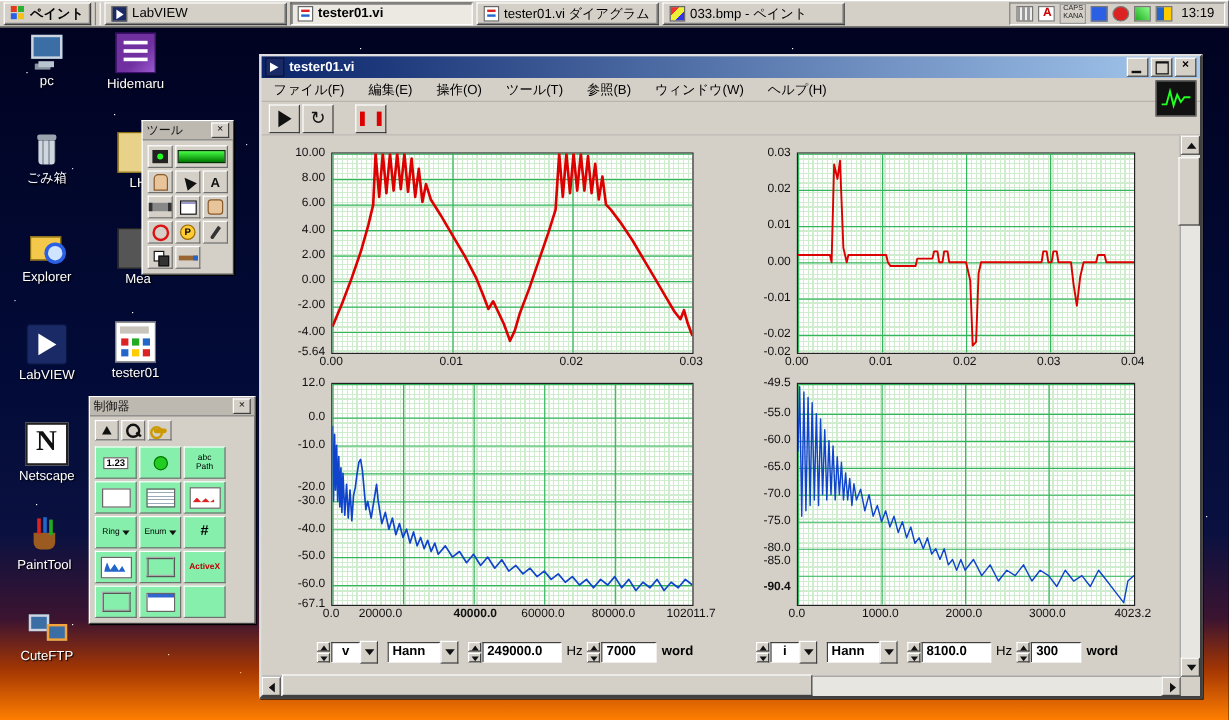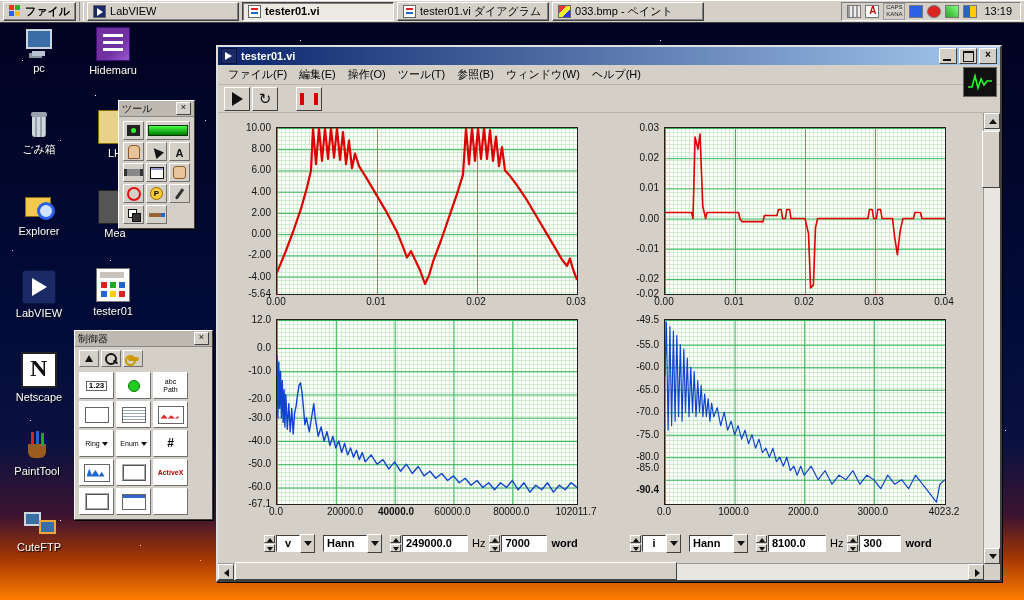--- a/index.html
+++ b/index.html
@@ -102,21 +102,21 @@
   .sh-colors::after{content:"";position:absolute;left:4px;top:4px;width:7px;height:7px;background:#333;border:1px solid #111;}
   .sh-brush{width:12px;height:4px;background:#963;border-right:4px solid #26c;}
   .ctl-head{display:flex;gap:2px;padding:3px 4px 1px;}
   .hbtn{width:18px;height:15px;background:#d4d0c8;border:1px solid;border-color:#fff #707070 #707070 #fff;display:flex;align-items:center;justify-content:center;cursor:pointer;}
   .hb-up{width:0;height:0;border-left:4px solid transparent;border-right:4px solid transparent;border-bottom:7px solid #111;}
   .hb-mag{width:8px;height:8px;border:2px solid #111;border-radius:50%;position:relative;}
   .hb-mag::after{content:"";position:absolute;left:6px;top:6px;width:5px;height:2px;background:#111;transform:rotate(40deg);}
   .hb-key{width:11px;height:4px;background:#c90;border-radius:2px;position:relative;}
   .hb-key::before{content:"";position:absolute;left:-3px;top:-2px;width:7px;height:7px;border:2px solid #c90;border-radius:50%;}
   .ctrls-grid{display:grid;grid-template-columns:repeat(3,35px);grid-auto-rows:27px;gap:2px;padding:4px;}
-  .cc{background:#ffffff;border:1px solid;border-color:#fff #707070 #707070 #fff;display:flex;flex-direction:column;align-items:center;justify-content:center;font-size:7px;line-height:8px;cursor:pointer;overflow:hidden;}
+  .cc{background:#86efac;border:1px solid;border-color:#fff #707070 #707070 #fff;display:flex;flex-direction:column;align-items:center;justify-content:center;font-size:7px;line-height:8px;cursor:pointer;overflow:hidden;}
   .mini-num{font-size:8px;font-weight:bold;border:1px solid #666;background:#fff;padding:0 2px;}
   .mini-led{width:10px;height:10px;background:#2c2;border-radius:50%;border:1px solid #070;}
   .mini-box{width:22px;height:14px;background:#fff;border:1px solid #666;}
   .mini-lines{width:22px;height:14px;background:repeating-linear-gradient(#fff 0 2px,#9ab 2px 3px);border:1px solid #666;}
   .mini-graph-r{width:24px;height:16px;background:#fff;border:1px solid #666;position:relative;}
   .mini-graph-r::after{content:"";position:absolute;left:2px;top:8px;width:18px;height:4px;background:linear-gradient(90deg,#d22 0 100%);clip-path:polygon(0 100%,20% 0,40% 100%,60% 20%,80% 100%,100% 40%,100% 100%);}
   .mini-graph-b{width:24px;height:16px;background:#fff;border:1px solid #666;position:relative;}
   .mini-graph-b::after{content:"";position:absolute;left:2px;top:4px;width:18px;height:8px;background:#26c;clip-path:polygon(0 100%,15% 0,30% 80%,50% 20%,70% 90%,85% 40%,100% 100%);}
   .mini-ring{display:flex;align-items:center;gap:2px;font-size:7px;}
   .mini-ring::after{content:"";border-left:3px solid transparent;border-right:3px solid transparent;border-top:4px solid #111;}
@@ -131,21 +131,21 @@
     padding:0 3px;gap:4px;}
   .wicon{width:14px;height:14px;background:#1a2a66;border:1px solid #09123a;position:relative;flex:0 0 14px;}
   .wicon::after{content:"";position:absolute;left:3px;top:3px;border-left:7px solid #fff;border-top:4px solid transparent;border-bottom:4px solid transparent;}
   .wtitle{color:#fff;font-size:11px;font-weight:bold;}
   .wbtns{margin-left:auto;display:flex;gap:2px;}
   .wb{width:16px;height:14px;background:#d4d0c8;border:1px solid;border-color:#fff #404040 #404040 #fff;
     position:relative;cursor:pointer;font-size:10px;line-height:12px;text-align:center;}
   .wb-min::after{content:"";position:absolute;left:3px;bottom:2px;width:8px;height:2px;background:#111;}
   .wb-max::after{content:"";position:absolute;left:3px;top:2px;width:9px;height:8px;border:1px solid #111;border-top-width:2px;}
   .wb-close::after{content:"\00d7";font-weight:bold;}
-  .menubar{height:19px;display:flex;align-items:center;padding:0 4px;gap:0;border-bottom:1px solid #b8b4ac;}
+  .menubar{height:19px;display:flex;align-items:center;padding:0 4px;gap:8px;border-bottom:1px solid #b8b4ac;}
   .menu-item{font-size:11px;padding:2px 6px;cursor:pointer;}
   .toolbar{height:27px;display:flex;align-items:center;padding:0 6px;gap:2px;border-bottom:1px solid #b8b4ac;}
   .tbb{width:24px;height:22px;background:#d4d0c8;border:1px solid;border-color:#fff #404040 #404040 #fff;
     display:flex;align-items:center;justify-content:center;cursor:pointer;}
   .run-arrow{width:0;height:0;border-left:11px solid #111;border-top:7px solid transparent;border-bottom:7px solid transparent;position:relative;}
   .cont-run{font-size:15px;line-height:15px;color:#111;}
   .pausebars{width:10px;height:12px;border-left:4px solid #d00;border-right:4px solid #d00;}
   .vi-corner{position:absolute;right:3px;top:20px;width:32px;height:28px;background:#111;border:1px solid #666;
     display:flex;align-items:center;justify-content:center;z-index:25;}
   .panel{position:absolute;left:0;top:66px;right:0;bottom:0;background:#d4d0c8;overflow:hidden;}
@@ -190,21 +190,21 @@
   <div class="stars"></div>
 
   <div class="taskbar">
     <div class="tbtn start">
       <span class="winlogo">
           <i></i>
           <i></i>
           <i></i>
           <i></i>
         </span>
-      <span>ファイル</span>
+      <span>ペイント</span>
     </div>
     <div class="tb-sep"></div>
     <div class="tbtn task">
       <span class="ticon ti-lv"></span>
       <span>LabVIEW</span>
     </div>
     <div class="tbtn task active">
       <span class="ticon ti-vi"></span>
       <span>tester01.vi</span>
     </div>
@@ -507,28 +507,28 @@
               <line x1="0" y1="121.46080910240202" x2="300" y2="121.46080910240202" stroke="#35b45e" stroke-width="1"></line>
               <line x1="0" y1="144.72250316055627" x2="300" y2="144.72250316055627" stroke="#35b45e" stroke-width="1"></line>
               <line x1="0" y1="167.9841972187105" x2="300" y2="167.9841972187105" stroke="#35b45e" stroke-width="1"></line>
               <line x1="0" y1="184.5" x2="300" y2="184.5" stroke="#35b45e" stroke-width="1"></line>
               <polyline points="0.0,34.9 0.9,97.7 1.8,41.9 2.6,88.4 3.5,51.2 4.4,97.7 5.3,60.5 6.2,102.4 7.1,69.8 7.9,107.0 8.8,74.4 10.3,109.3 11.8,83.7 13.2,111.7 14.7,88.4 16.2,114.0 17.6,93.0 19.1,86.1 20.6,74.4 22.1,65.1 23.5,62.8 25.0,72.1 26.5,88.4 27.9,104.7 29.4,97.7 32.3,111.7 35.3,93.0 36.8,83.7 38.2,97.7 41.2,116.3 44.1,107.0 47.1,121.0 50.0,111.7 52.9,125.6 55.9,116.3 58.8,127.9 61.8,121.0 64.7,132.6 67.6,123.3 70.6,134.9 73.5,127.9 76.5,137.2 79.4,130.3 82.3,139.6 85.3,132.6 88.2,141.9 94.1,134.9 100.0,144.2 105.9,139.6 111.8,148.9 117.6,141.9 123.5,151.2 129.4,144.2 135.3,153.5 141.2,146.5 147.0,155.9 152.9,151.2 158.8,158.2 164.7,153.5 170.6,160.5 176.5,155.9 182.3,162.8 188.2,158.2 194.1,165.2 200.0,160.5 205.9,167.5 211.7,162.8 217.6,169.8 223.5,162.8 229.4,167.5 235.3,160.5 241.1,169.8 247.0,162.8 252.9,172.1 258.8,165.2 264.7,169.8 270.6,162.8 276.4,172.1 282.3,165.2 288.2,169.8 294.1,162.8 300.0,167.5" fill="none" stroke="#1144cc" stroke-width="1.4" stroke-linejoin="round"></polyline>
             </svg>
           </div>
       <div class="ylab" style="top: -3px; width: 37px;">12.0</div>
           <div class="ylab" style="top: 24.914px; width: 37px;">0.0</div>
           <div class="ylab" style="top: 48.1757px; width: 37px;">-10.0</div>
-          <div class="ylab" style="top: 76px; width: 37px;">-20.0</div>
+          <div class="ylab" style="top: 83px; width: 37px;">-20.0</div>
           <div class="ylab" style="top: 94.6991px; width: 37px;">-30.0</div>
           <div class="ylab" style="top: 117.961px; width: 37px;">-40.0</div>
           <div class="ylab" style="top: 141.223px; width: 37px;">-50.0</div>
           <div class="ylab" style="top: 164.484px; width: 37px;">-60.0</div>
           <div class="ylab" style="top: 181px; width: 37px;">-67.1</div>
           <div class="xlab" style="left: 12px; top: 189px;">0.0</div>
-          <div class="xlab" style="left: 81px; top: 189px;">20000.0</div>
+          <div class="xlab" style="left: 53px; top: 189px;">20000.0</div>
           <div class="xlab" style="left: 132px; top: 189px; font-weight: bold;">40000.0</div>
           <div class="xlab" style="left: 188.45px; top: 189px;">60000.0</div>
           <div class="xlab" style="left: 247.267px; top: 189px;">80000.0</div>
           <div class="xlab" style="left: 312px; top: 189px;">102011.7</div>
         </div>
       <div class="graph" style="left:404px;top:204px;width:332px;height:204px">
         <div class="plot">
             <svg width="280" height="184">
               <line x1="0.5" y1="0" x2="0.5" y2="184" stroke="#35b45e" stroke-width="1"></line>
               <line x1="70.09634122091867" y1="0" x2="70.09634122091867" y2="184" stroke="#35b45e" stroke-width="1"></line>

